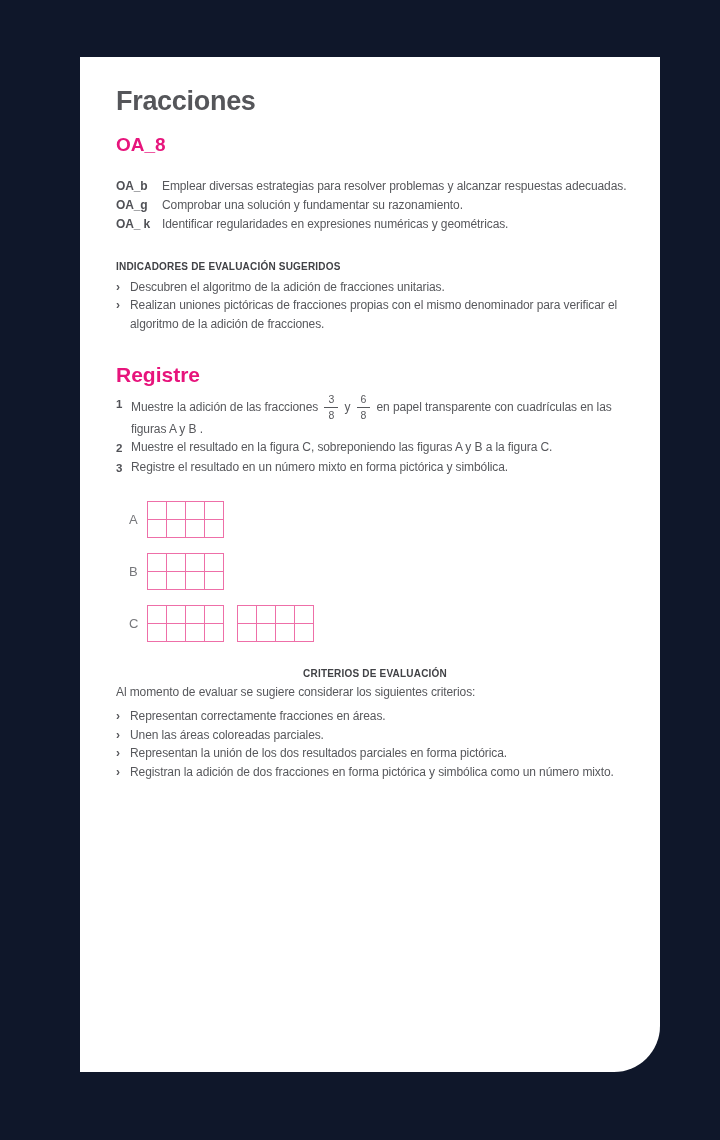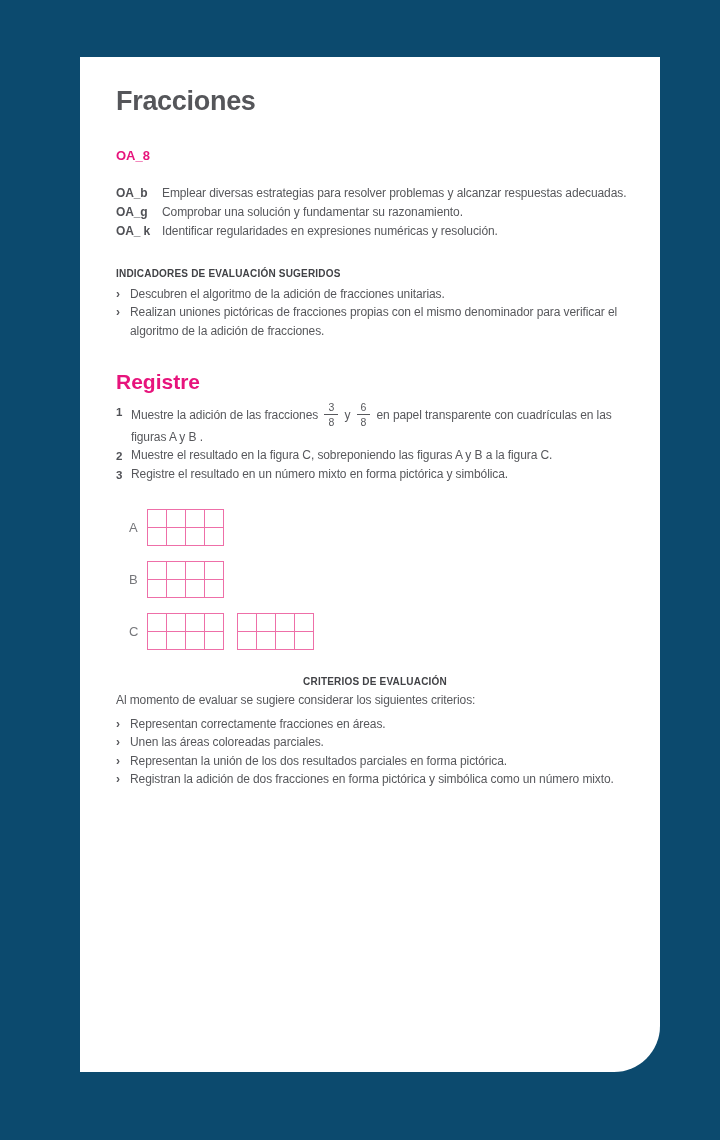--- a/index.html
+++ b/index.html
@@ -8,21 +8,21 @@
     width: 720px;
     height: 1140px;
     background: #ec2f8e;
     font-family: "Liberation Sans", sans-serif;
     overflow: hidden;
   }
   .canvas {
     position: relative;
     width: 720px;
     height: 1140px;
-    background: #0c4a6e;
+    background: #0f172a;
   }
   .page {
     position: absolute;
     left: 80px;
     top: 57px;
     width: 580px;
     height: 1015px;
     background: #ffffff;
     border-bottom-right-radius: 46px;
   }
@@ -32,22 +32,22 @@
   }
   .doc-title {
     margin: 0;
     font-size: 27px;
     font-weight: bold;
     color: #55565a;
     letter-spacing: -0.3px;
     line-height: 1.1;
   }
   .oa-heading {
-    margin: 32px 0 0 0;
-    font-size: 13px;
+    margin: 18px 0 0 0;
+    font-size: 19px;
     font-weight: bold;
     color: #e7147c;
     line-height: 1.1;
   }
   .body-text {
     font-size: 12px;
     line-height: 19px;
     letter-spacing: -0.1px;
     color: #57585c;
   }
@@ -147,21 +147,21 @@
         <div class="oa-row">
           <span class="oa-code">OA_b</span>
           <span class="oa-text">Emplear diversas estrategias para resolver problemas y alcanzar respuestas adecuadas.</span>
         </div>
         <div class="oa-row">
           <span class="oa-code">OA_g</span>
           <span class="oa-text">Comprobar una solución y fundamentar su razonamiento.</span>
         </div>
         <div class="oa-row">
           <span class="oa-code">OA_ k</span>
-          <span class="oa-text">Identificar regularidades en expresiones numéricas y resolución.</span>
+          <span class="oa-text">Identificar regularidades en expresiones numéricas y geométricas.</span>
         </div>
       </div>
 
       <h3 class="section-heading">INDICADORES DE EVALUACIÓN SUGERIDOS</h3>
       <div class="bullet-list body-text">
         <div class="bullet-row">
           <span class="chev">›</span>
           <span class="bullet-text">Descubren el algoritmo de la adición de fracciones unitarias.</span>
         </div>
         <div class="bullet-row">

